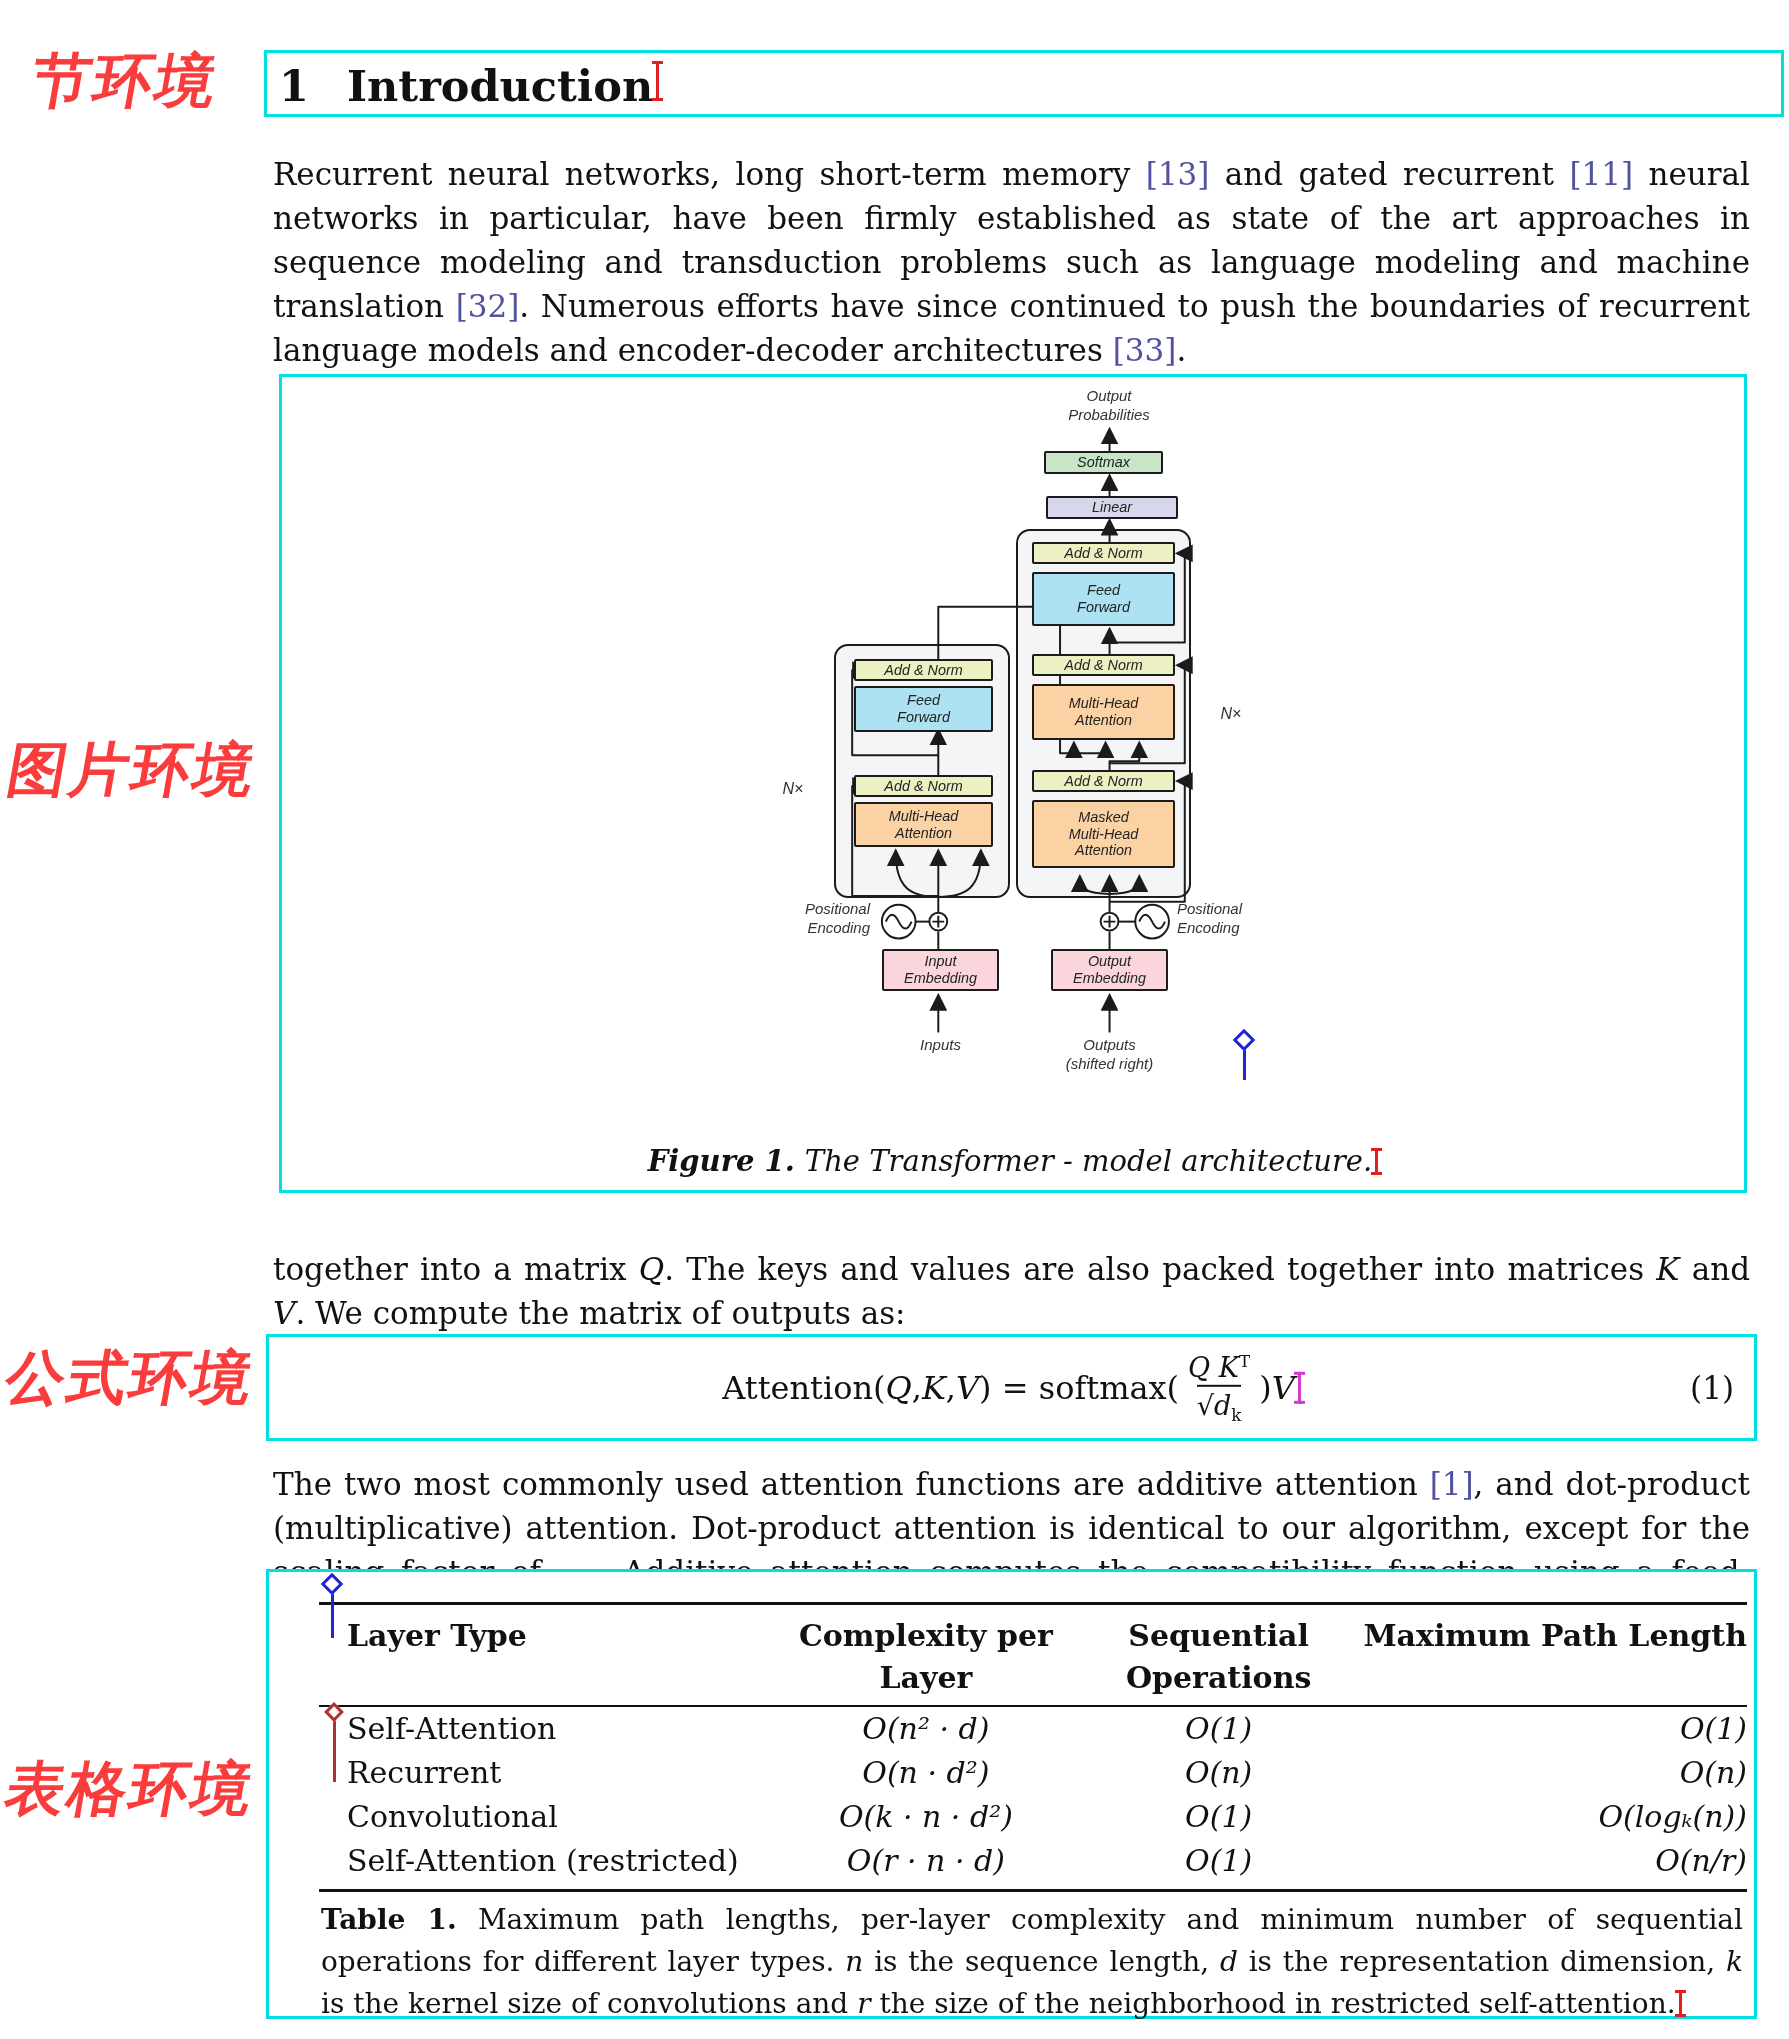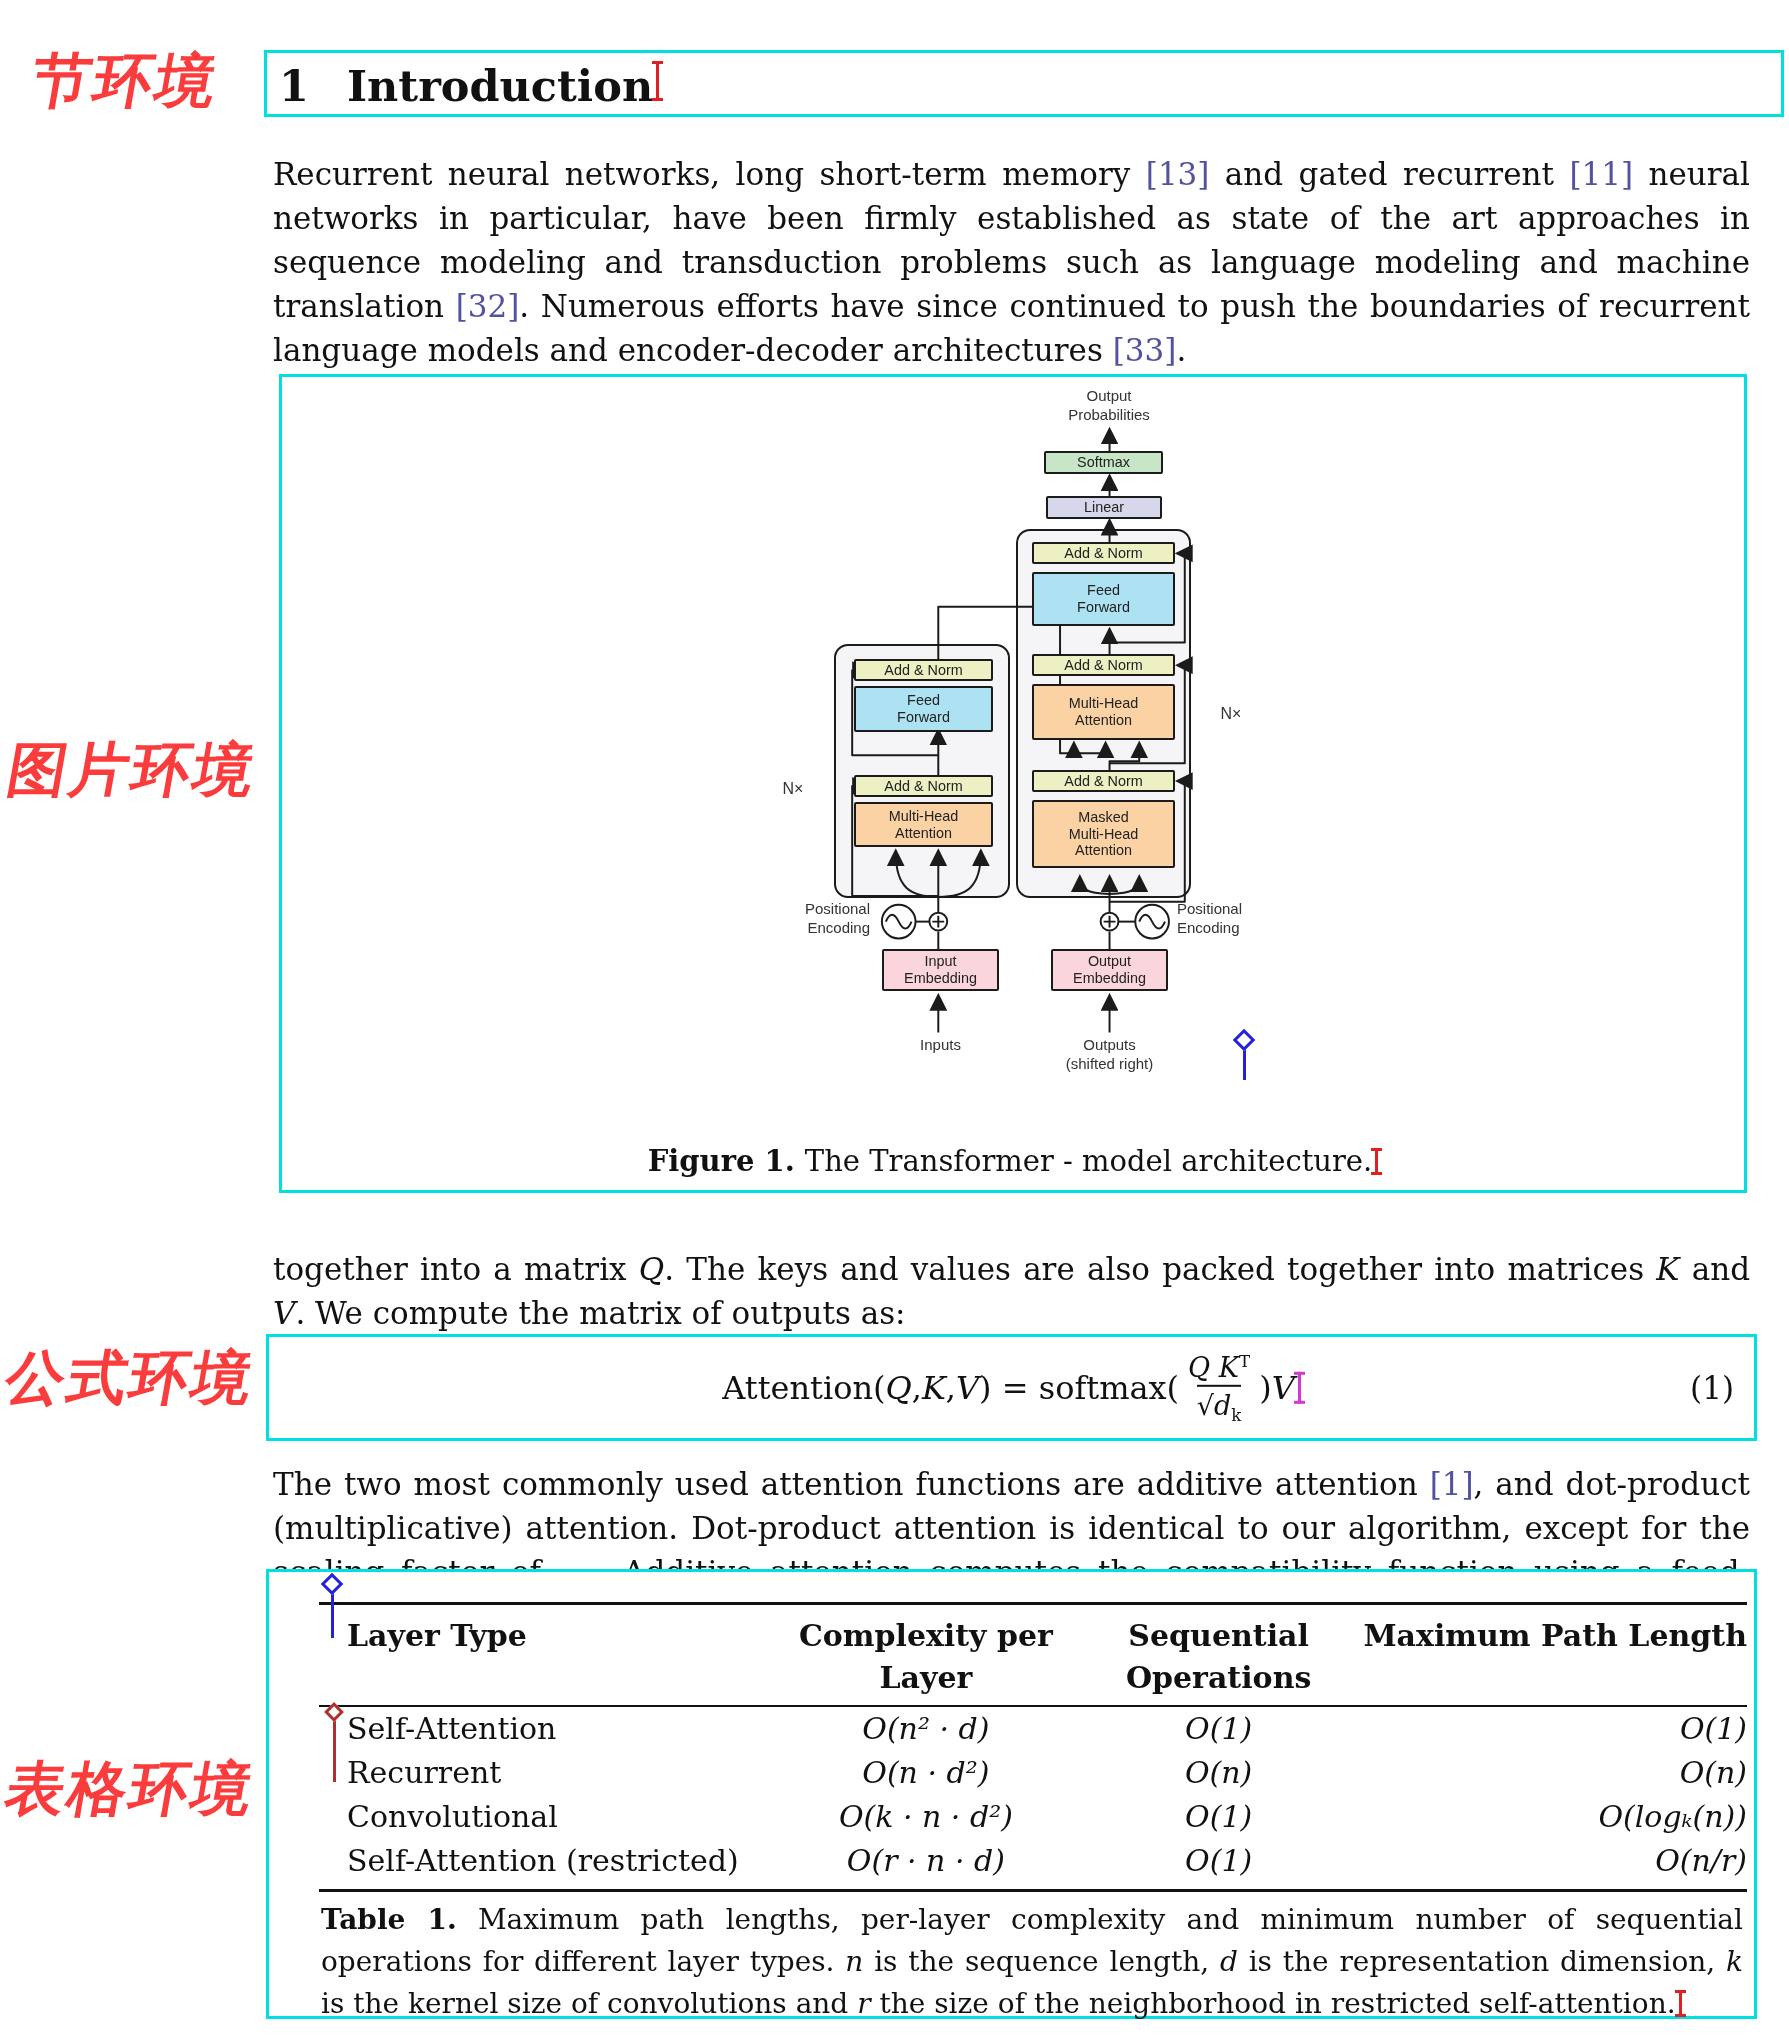--- a/index.html
+++ b/index.html
@@ -101,21 +101,21 @@
       </span><span>. Additive attention computes the compatibility function using a feed-forward</span></p>
 
   <div class="env-box" style="left:264px;top:50px;width:1520px;height:67px;">
     <div class="sec-head">
       <span class="sec-num">1</span>
       <span>Introduction</span>
       <span class="caret caret-lg"></span>
     </div>
   </div>
 
-  <div class="env-box" style="left:279px;top:374px;width:1468px;height:819px;">
+  <div class="env-box" style="left:279px;top:374px;width:1468px;height:819px;font-style:italic;">
 
     <svg class="fig-svg" width="1468" height="819" viewBox="0 0 1483 827">
       <defs>
         <marker id="ah" markerWidth="9" markerHeight="9" refX="7" refY="4.5" orient="auto">
           <path d="M0,0 L9,4.5 L0,9 z" fill="#1b1b1b"></path>
         </marker>
       </defs>
       <g stroke="#1b1b1b" stroke-width="2" fill="none" stroke-linejoin="round">
 
         <path d="M663,662 L663,626" marker-end="url(#ah)"></path>
@@ -162,21 +162,21 @@
         <path d="M836,544 L836,556 M830,550 L842,550"></path>
       </g>
     </svg>
 
     <div class="fig-node fig-outer" style="left:552px;top:267px;width:176px;height:254px;"></div>
     <div class="fig-node fig-outer" style="left:734px;top:152px;width:175px;height:369px;"></div>
 
     <div class="fig-label" style="left:752px;top:10px;width:150px;">Output
 Probabilities</div>
     <div class="fig-node" style="left:762px;top:74px;width:119px;height:23px;background:#c7e6c8;">Softmax</div>
-    <div class="fig-node" style="left:764px;top:119px;width:116px;height:23px;background:#d6d7ea;">Linear</div>
+    <div class="fig-node" style="left:764px;top:119px;width:132px;height:23px;background:#d6d7ea;">Linear</div>
 
     <div class="fig-node" style="left:750px;top:165px;width:143px;height:22px;background:#edf0c3;">Add &amp; Norm</div>
     <div class="fig-node" style="left:750px;top:195px;width:143px;height:54px;background:#ace2f2;">Feed
 Forward</div>
     <div class="fig-node" style="left:750px;top:277px;width:143px;height:22px;background:#edf0c3;">Add &amp; Norm</div>
     <div class="fig-node" style="left:750px;top:307px;width:143px;height:56px;background:#fad2a4;">Multi-Head
 Attention</div>
     <div class="fig-node" style="left:750px;top:393px;width:143px;height:22px;background:#edf0c3;">Add &amp; Norm</div>
     <div class="fig-node" style="left:750px;top:423px;width:143px;height:68px;background:#fad2a4;">Masked
 Multi-Head

